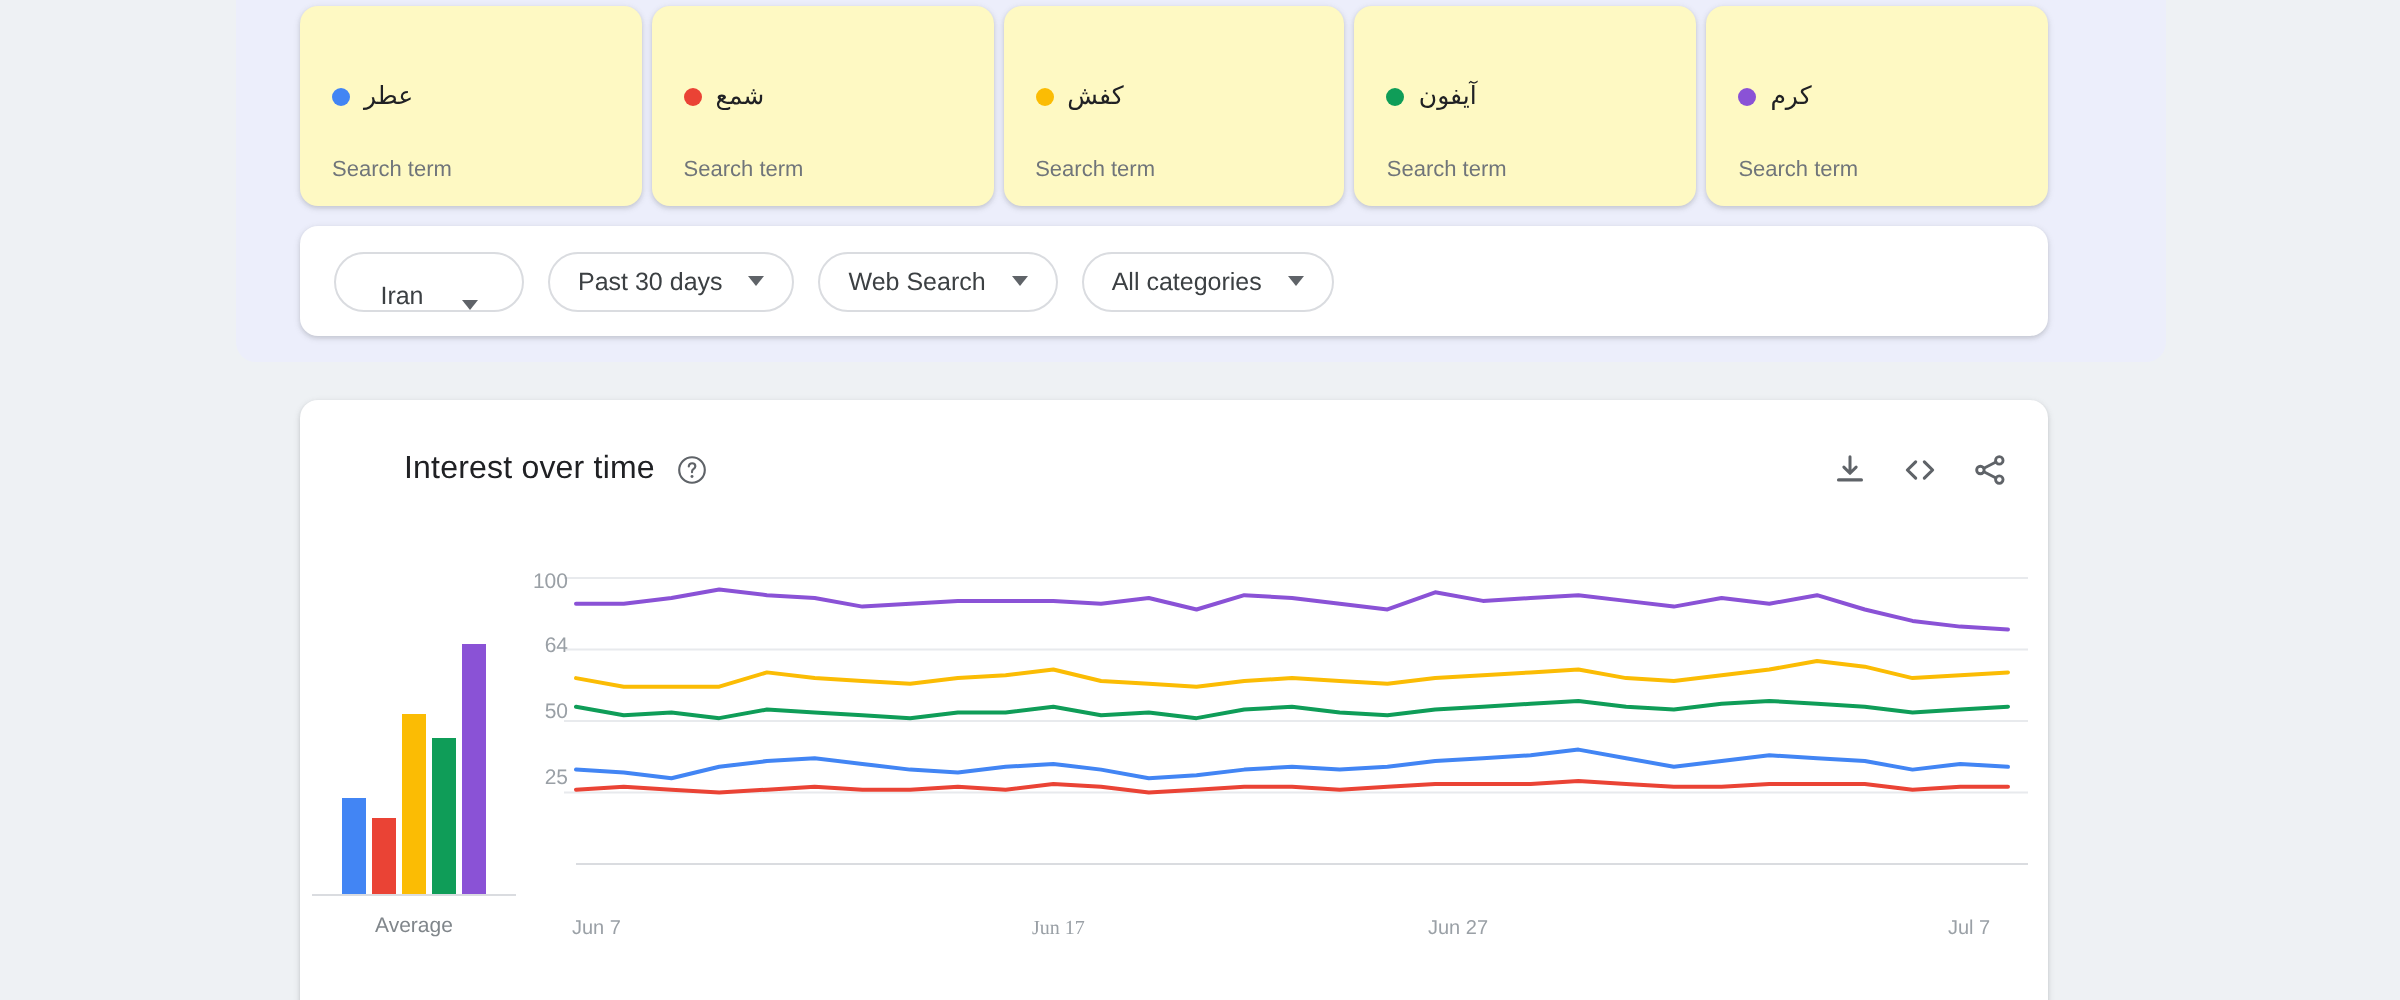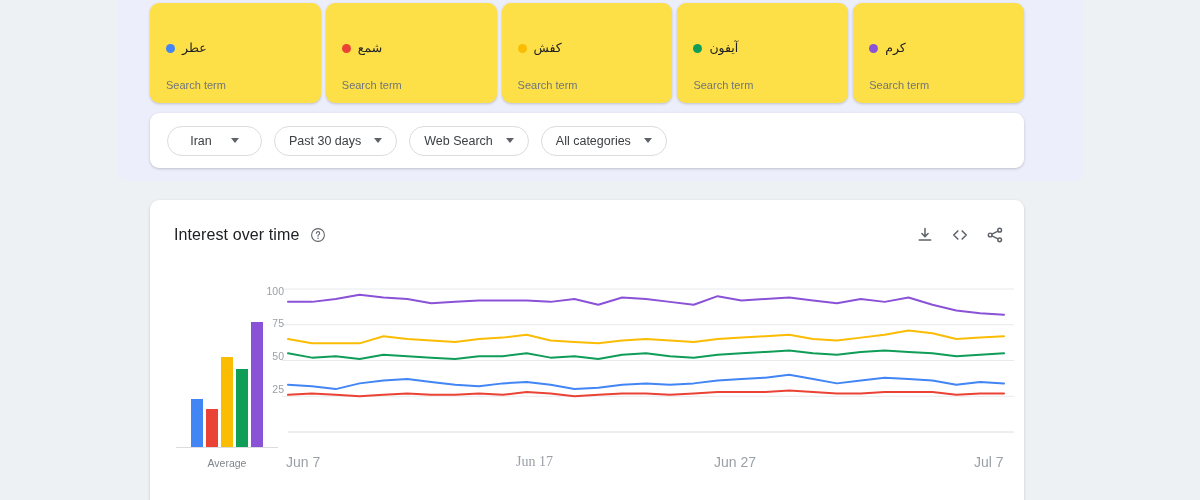--- a/index.html
+++ b/index.html
@@ -32,21 +32,21 @@
     position: absolute;
     left: 150px;
     top: 3px;
     width: 874px;
     height: 100px;
     display: flex;
     gap: 5px;
   }
   .term-card {
     flex: 1 1 0;
-    background: #fde047;
+    background: #fef9c3;
     border-radius: 9px;
     box-shadow: 0 1px 2px rgba(60,64,67,.18), 0 1px 3px 1px rgba(60,64,67,.06);
     position: relative;
     padding: 38px 0 0 16px;
     box-sizing: border-box;
   }
   .term-head {
     display: flex;
     align-items: center;
     gap: 7px;
@@ -108,21 +108,21 @@
     white-space: nowrap;
   }
   .caret {
     width: 0;
     height: 0;
     border-left: 4.5px solid transparent;
     border-right: 4.5px solid transparent;
     border-top: 5px solid #5f6368;
     flex: 0 0 auto;
   }
-  #chip-geo { width: 95px; }
+  #chip-geo { width: 95px; align-items: flex-end; }
   #chip-geo .chip-label { margin-right: 6px; }
 
   
   #iot-card {
     position: absolute;
     left: 150px;
     top: 200px;
     width: 874px;
     height: 320px;
     background: #ffffff;
@@ -136,20 +136,21 @@
     top: 22px;
     right: 20px;
     height: 26px;
     display: flex;
     align-items: center;
   }
   #iot-title {
     font-size: 16px;
     color: #202124;
     letter-spacing: .1px;
+    margin-left: 28px;
   }
   #help-icon {
     margin-left: 11px;
     width: 16px;
     height: 16px;
     display: block;
     cursor: pointer;
   }
   #iot-actions {
     margin-left: auto;
@@ -167,21 +168,21 @@
   
   #chart-area {
     position: absolute;
     left: 0;
     top: 78px;
     width: 874px;
     height: 200px;
   }
   #avg-panel {
     position: absolute;
-    left: 22px;
+    left: 2px;
     top: 0;
     width: 110px;
     height: 200px;
     text-decoration: underline;
   }
   #avg-bars {
     position: absolute;
     left: 19px;
     bottom: 31px;
     width: 72px;
@@ -226,21 +227,21 @@
     position: absolute;
     width: 26px;
     text-align: right;
     font-size: 10.5px;
     color: #9aa0a6;
     line-height: 11px;
   }
   .xtick {
     position: absolute;
     bottom: 8px;
-    font-size: 14px;
+    font-size: 10px;
     color: #9aa0a6;
     white-space: nowrap;
   }
 </style>
 </head>
 <body>
 
 <div id="tinted-band"></div>
 
 <div id="terms-row">
@@ -350,21 +351,21 @@
         <line x1="14" y1="154" x2="740" y2="154" stroke="#dadce0" stroke-width="1"></line>
         <g id="series-paths">
             <path d="M14.00 106.81 L37.87 108.24 L61.73 111.10 L85.60 105.38 L109.47 102.52 L133.33 101.09 L157.20 103.95 L181.07 106.81 L204.93 108.24 L228.80 105.38 L252.67 103.95 L276.53 106.81 L300.40 111.10 L324.27 109.67 L348.13 106.81 L372.00 105.38 L395.87 106.81 L419.73 105.38 L443.60 102.52 L467.47 101.09 L491.33 99.66 L515.20 96.80 L539.07 101.09 L562.93 105.38 L586.80 102.52 L610.67 99.66 L634.53 101.09 L658.40 102.52 L682.27 106.81 L706.13 103.95 L730.00 105.38" fill="none" stroke="#4285F4" stroke-width="2" stroke-linejoin="round" stroke-linecap="round"></path>
             <path d="M14.00 116.82 L37.87 115.39 L61.73 116.82 L85.60 118.25 L109.47 116.82 L133.33 115.39 L157.20 116.82 L181.07 116.82 L204.93 115.39 L228.80 116.82 L252.67 113.96 L276.53 115.39 L300.40 118.25 L324.27 116.82 L348.13 115.39 L372.00 115.39 L395.87 116.82 L419.73 115.39 L443.60 113.96 L467.47 113.96 L491.33 113.96 L515.20 112.53 L539.07 113.96 L562.93 115.39 L586.80 115.39 L610.67 113.96 L634.53 113.96 L658.40 113.96 L682.27 116.82 L706.13 115.39 L730.00 115.39" fill="none" stroke="#EA4335" stroke-width="2" stroke-linejoin="round" stroke-linecap="round"></path>
             <path d="M14.00 61.05 L37.87 65.34 L61.73 65.34 L85.60 65.34 L109.47 58.19 L133.33 61.05 L157.20 62.48 L181.07 63.91 L204.93 61.05 L228.80 59.62 L252.67 56.76 L276.53 62.48 L300.40 63.91 L324.27 65.34 L348.13 62.48 L372.00 61.05 L395.87 62.48 L419.73 63.91 L443.60 61.05 L467.47 59.62 L491.33 58.19 L515.20 56.76 L539.07 61.05 L562.93 62.48 L586.80 59.62 L610.67 56.76 L634.53 52.47 L658.40 55.33 L682.27 61.05 L706.13 59.62 L730.00 58.19" fill="none" stroke="#FBBC04" stroke-width="2" stroke-linejoin="round" stroke-linecap="round"></path>
             <path d="M14.00 75.35 L37.87 79.64 L61.73 78.21 L85.60 81.07 L109.47 76.78 L133.33 78.21 L157.20 79.64 L181.07 81.07 L204.93 78.21 L228.80 78.21 L252.67 75.35 L276.53 79.64 L300.40 78.21 L324.27 81.07 L348.13 76.78 L372.00 75.35 L395.87 78.21 L419.73 79.64 L443.60 76.78 L467.47 75.35 L491.33 73.92 L515.20 72.49 L539.07 75.35 L562.93 76.78 L586.80 73.92 L610.67 72.49 L634.53 73.92 L658.40 75.35 L682.27 78.21 L706.13 76.78 L730.00 75.35" fill="none" stroke="#0F9D58" stroke-width="2" stroke-linejoin="round" stroke-linecap="round"></path>
             <path d="M14.00 23.87 L37.87 23.87 L61.73 21.01 L85.60 16.72 L109.47 19.58 L133.33 21.01 L157.20 25.30 L181.07 23.87 L204.93 22.44 L228.80 22.44 L252.67 22.44 L276.53 23.87 L300.40 21.01 L324.27 26.73 L348.13 19.58 L372.00 21.01 L395.87 23.87 L419.73 26.73 L443.60 18.15 L467.47 22.44 L491.33 21.01 L515.20 19.58 L539.07 22.44 L562.93 25.30 L586.80 21.01 L610.67 23.87 L634.53 19.58 L658.40 26.73 L682.27 32.45 L706.13 35.31 L730.00 36.74" fill="none" stroke="#8A52D6" stroke-width="2" stroke-linejoin="round" stroke-linecap="round"></path>
           </g>
       </svg>
       <div class="ytick" style="left:-16px; top:8px;">100</div>
-      <div class="ytick" style="left:-16px; top:40px;">75</div>
+      <div class="ytick" style="left:-16px; top:40px;">64</div>
       <div class="ytick" style="left:-16px; top:73px;">50</div>
       <div class="ytick" style="left:-16px; top:106px;">25</div>
       <div class="xtick" style="left:12px;">Jun 7</div>
       <div class="xtick" style="left:242px;font-family:Liberation Serif, serif;">Jun 17</div>
       <div class="xtick" style="left:440px;">Jun 27</div>
       <div class="xtick" style="left:700px;">Jul 7</div>
     </div>
 
   </div>
 </div>

